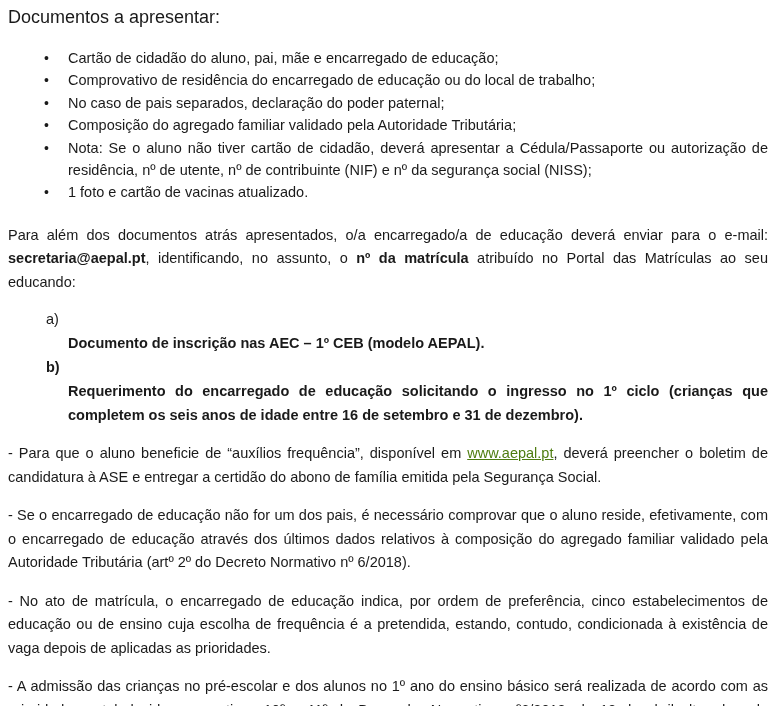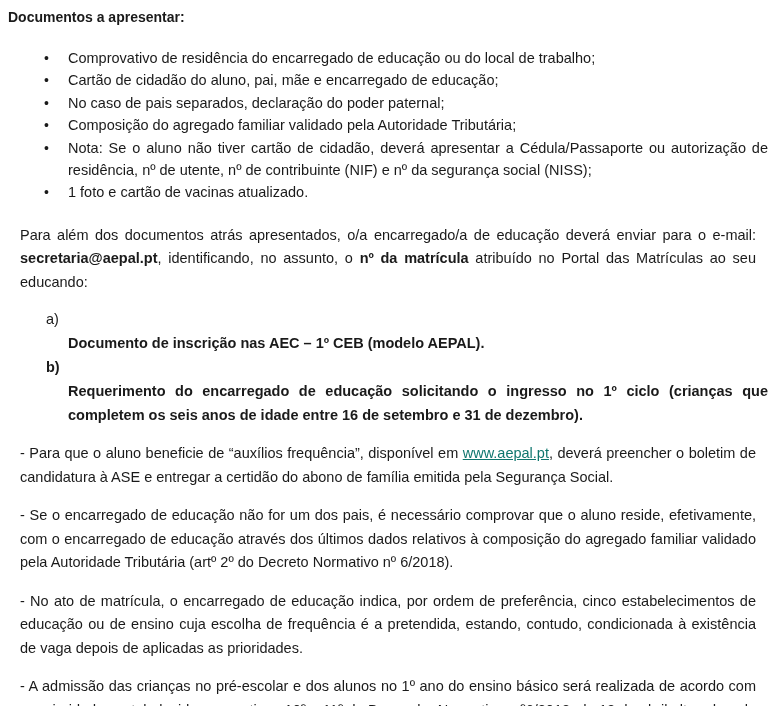--- a/index.html
+++ b/index.html
@@ -8,22 +8,22 @@
     height: 706px;
     box-sizing: border-box;
     background: #ffffff;
     color: #1a1a1a;
     font-family: "Liberation Sans", sans-serif;
     font-size: 14.5px;
     padding: 6px 8px 0 8px;
     overflow: hidden;
   }
   .doc-title {
-    font-weight: bold;
-    font-size: 14px;
+    font-weight: normal;
+    font-size: 18px;
     line-height: 18px;
     margin: 2px 0 0 0;
   }
   ul.doc-list {
     list-style: none;
     margin: 21px 0 0 0;
     padding: 0;
   }
   ul.doc-list li {
     position: relative;
@@ -32,21 +32,21 @@
     text-align: justify;
   }
   ul.doc-list li::before {
     content: "\2022";
     position: absolute;
     left: 36px;
     top: 0;
     font-size: 14px;
   }
   .para {
-    margin: 12px;
+    margin: 0;
     line-height: 23.5px;
     text-align: justify;
   }
   .intro { margin-top: 20px; }
   .lettered { margin-top: 13px; }
   .lettered-item {
     display: flex;
     line-height: 24px;
     padding-left: 38px;
   }
@@ -57,35 +57,35 @@
   .lettered-item .item-text {
     flex: 1;
     font-weight: bold;
     text-align: justify;
     margin-top: 24px;
   }
   .lettered-item.item-b .marker { font-weight: bold; }
   .dash-para { margin-top: 15px; }
   .bold { font-weight: bold; }
   a.link {
-    color: #0f766e;
+    color: #4d7c0f;
     text-decoration: underline;
     cursor: pointer;
   }
 </style>
 </head>
 <body>
 
 <div>
 
   <h1 class="doc-title">Documentos a apresentar:</h1>
 
   <ul class="doc-list">
+    <li>Cartão de cidadão do aluno, pai, mãe e encarregado de educação;</li>
     <li>Comprovativo de residência do encarregado de educação ou do local de trabalho;</li>
-    <li>Cartão de cidadão do aluno, pai, mãe e encarregado de educação;</li>
     <li>No caso de pais separados, declaração do poder paternal;</li>
     <li>Composição do agregado familiar validado pela Autoridade Tributária;</li>
     <li>Nota: Se o aluno não tiver cartão de cidadão, deverá apresentar a Cédula/Passaporte ou autorização de residência, nº de utente, nº de contribuinte (NIF) e nº da segurança social (NISS);</li>
     <li>1 foto e cartão de vacinas atualizado.</li>
   </ul>
 
   <p class="para intro"><span>Para além dos documentos atrás apresentados, o/a encarregado/a de educação deverá enviar para o e-mail: </span><span class="bold">secretaria@aepal.pt</span><span>, identificando, no assunto, o </span><span class="bold">nº da matrícula</span><span> atribuído no Portal das Matrículas ao seu educando:</span></p>
 
   <div class="lettered">
     <div class="lettered-item item-a">

